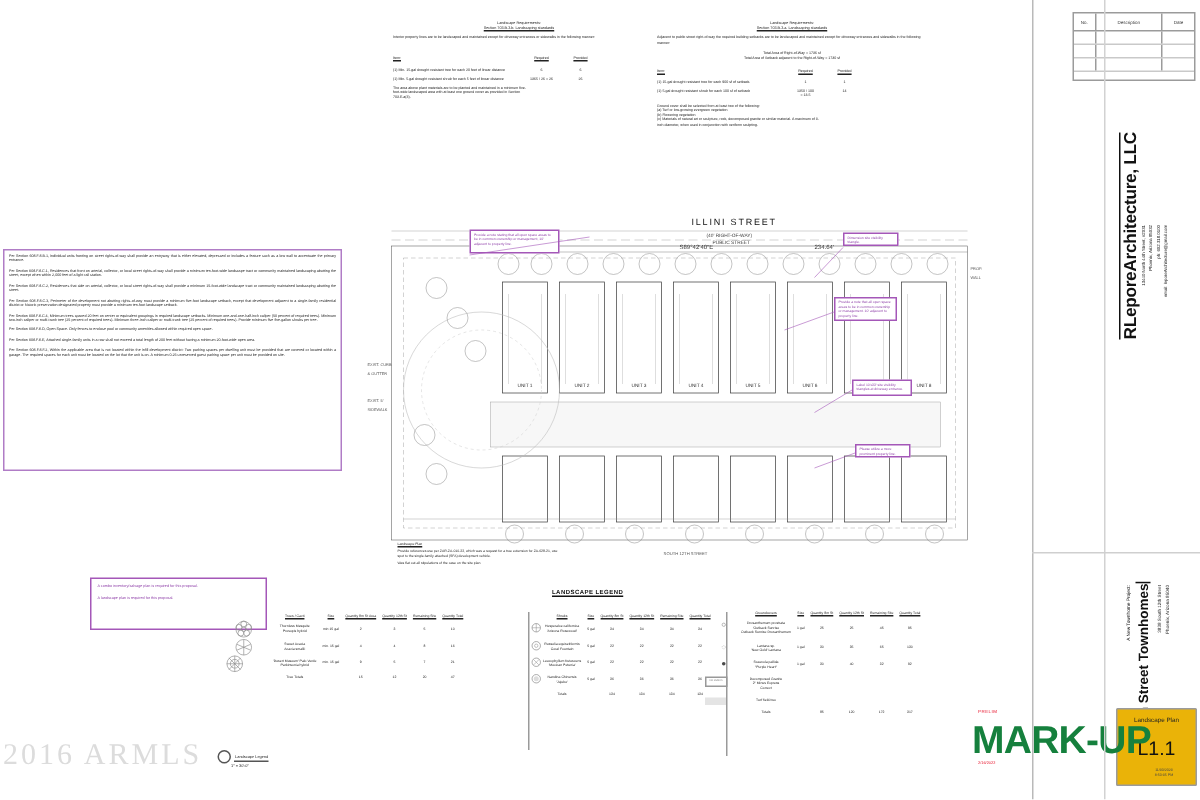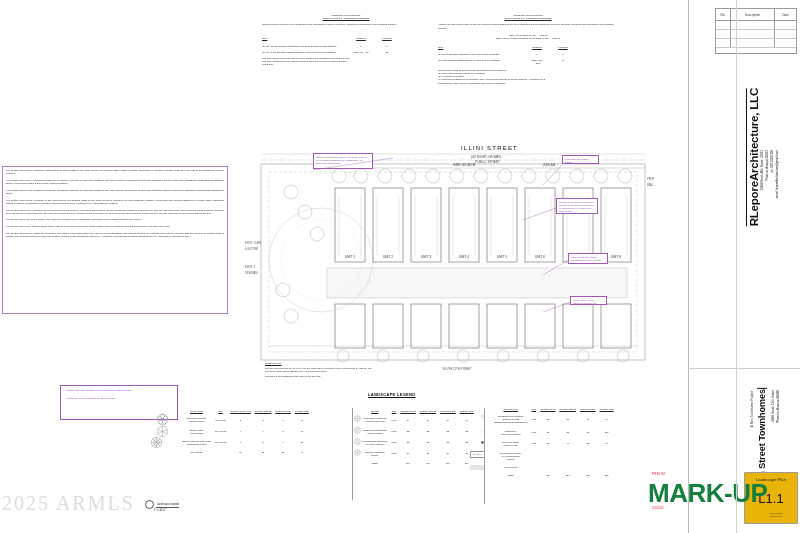--- a/index.html
+++ b/index.html
@@ -104,21 +104,21 @@
 
   
   #plan-note{left:265px;top:362px;width:110px;font-size:2.3px;line-height:3px;color:#222;}
   #plan-note .hd{text-decoration:underline;margin-bottom:1.5px;}
 </style>
 </head>
 <body>
 
 <div class="sheet">
 
-  <div class="abs" id="watermark">2025 ARMLS</div>
+  <div class="abs" id="watermark">2016 ARMLS</div>
 
   <div class="abs" id="rev-table">
     <div class="hd">
       <div class="c-no">No.</div>
       <div class="c-de">Description</div>
       <div class="c-da">Date</div>
     </div>
     <div class="rw">
       <div class="c-no" style="border-right:0.6px solid #9b9b9b"></div>
         <div class="c-de" style="border-right:0.6px solid #9b9b9b"></div>

